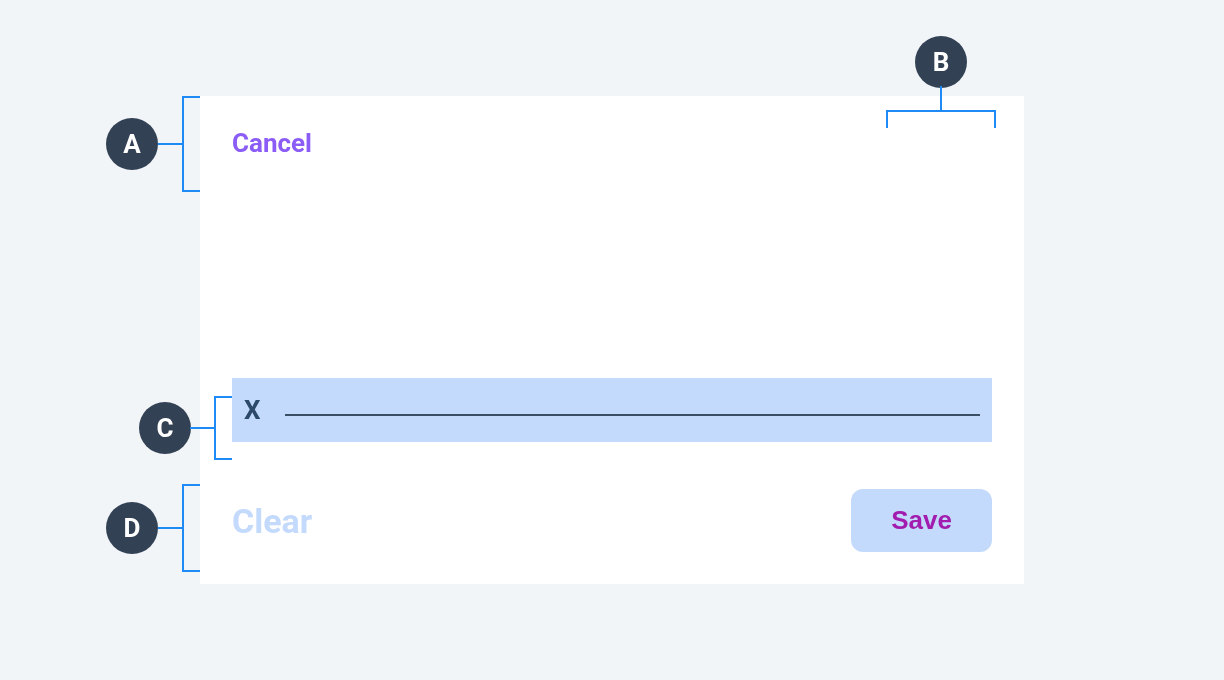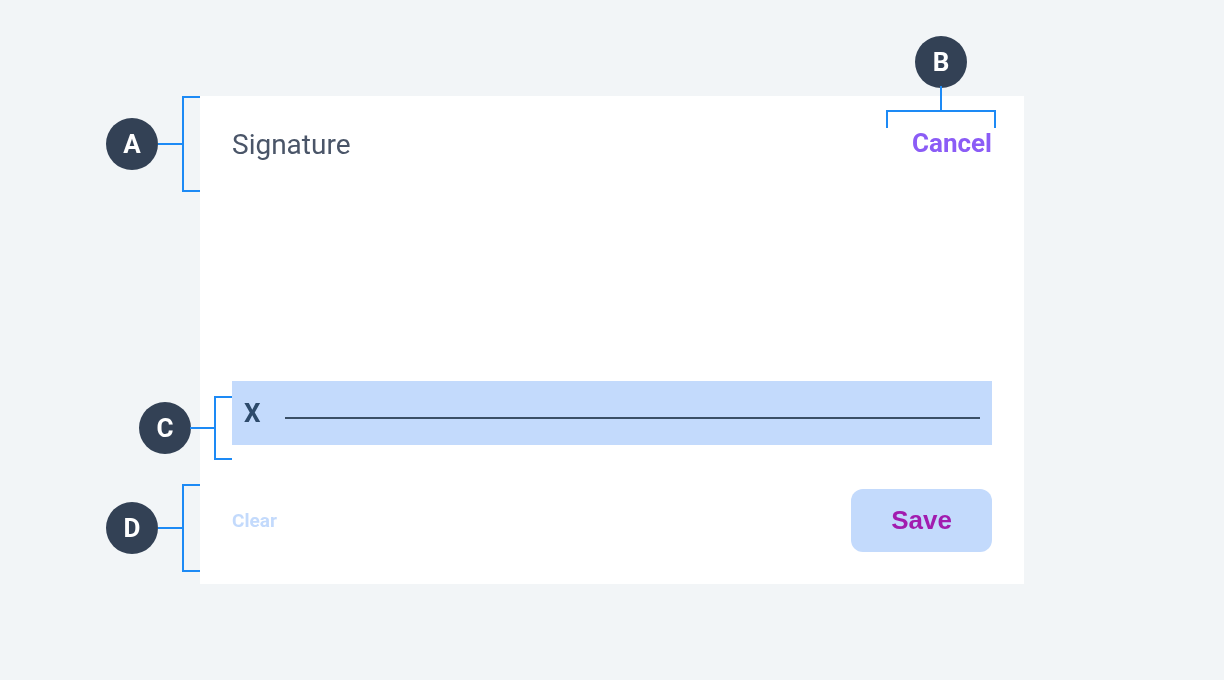--- a/index.html
+++ b/index.html
@@ -57,21 +57,21 @@
     margin-top: 10px;
   }
   .modal-footer {
     margin-top: auto;
     display: flex;
     justify-content: space-between;
     align-items: center;
     padding-top: 24px;
   }
   .clear-btn {
-    font-size: 19px;
+    font-size: 34px;
     font-weight: 700;
     color: #c3dafc;
     cursor: pointer;
   }
   .save-btn {
     background: #c3dafc;
     color: #a21caf;
     font-size: 26px;
     font-weight: 700;
     border: none;
@@ -161,21 +161,20 @@
     width: 24px;
     height: 2px;
     background: #1d8af5;
   }
 </style>
 </head>
 <body>
 
 <div class="modal">
   <div class="modal-header">
-    <div class="modal-title">Signature</div>
     <div class="cancel-link">Cancel</div>
   </div>
 
   <div class="sig-area">
     <span class="sig-x">X</span>
     <div class="sig-line"></div>
   </div>
 
   <div class="modal-footer">
     <div class="clear-btn">Clear</div>

